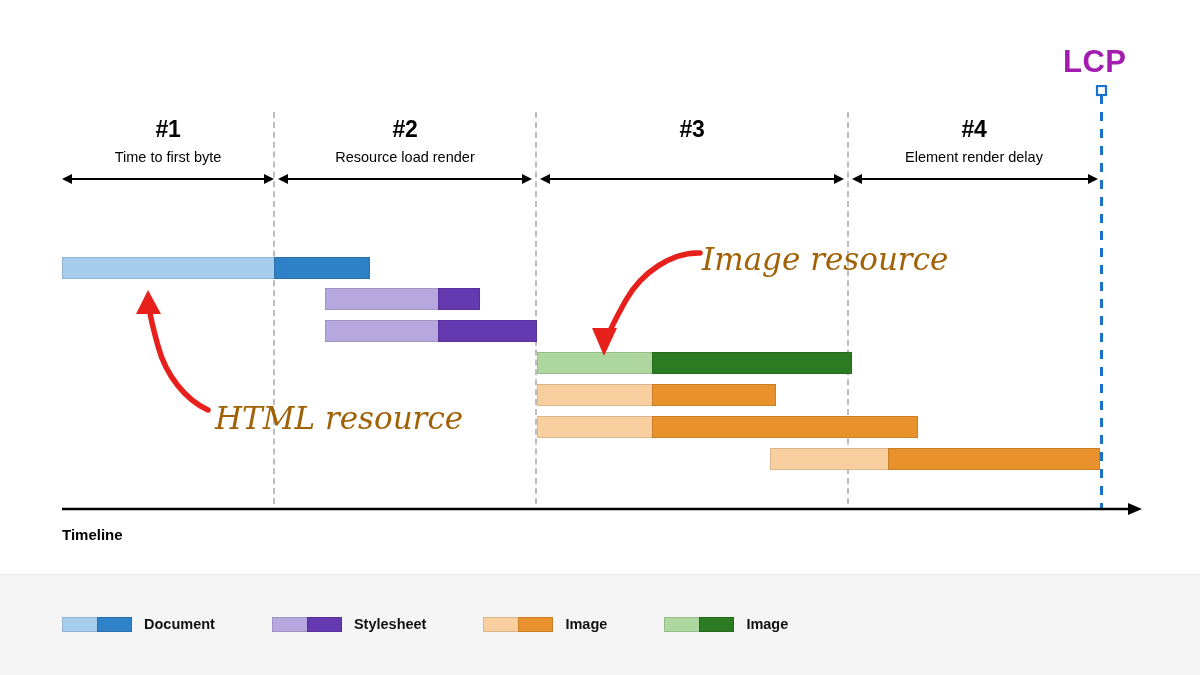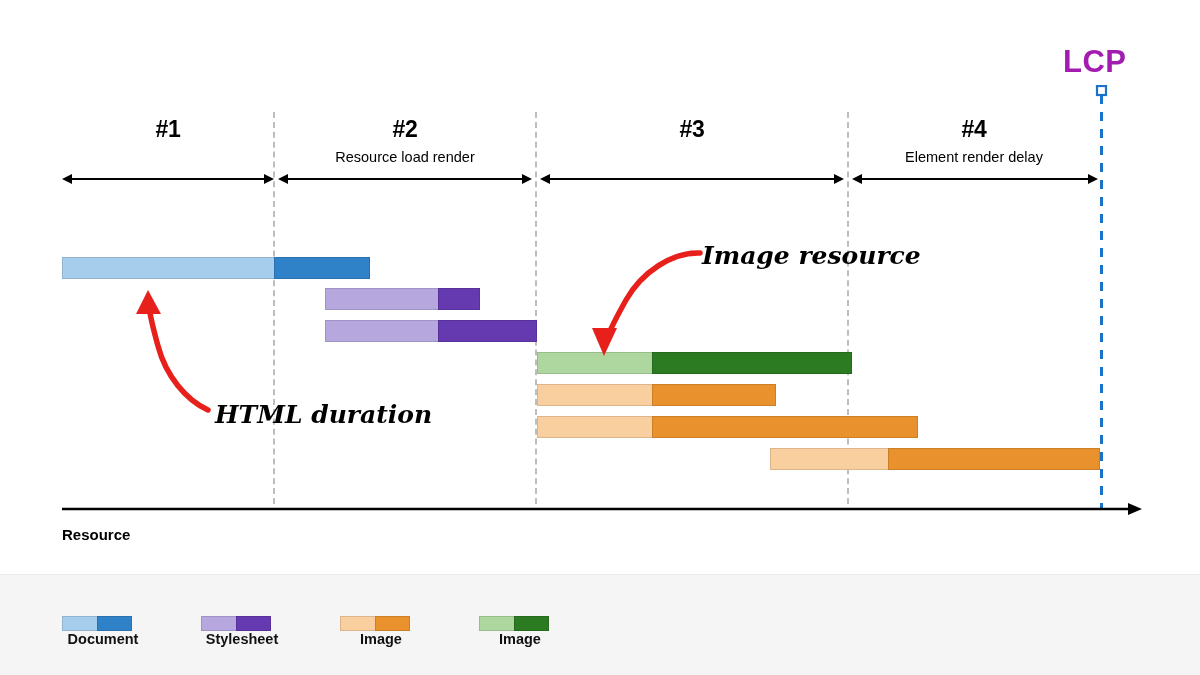--- a/index.html
+++ b/index.html
@@ -94,25 +94,25 @@
   #lcp-line {
     position: absolute;
     left: 1093px;
     top: 85px;
     width: 16px;
     height: 425px;
   }
   
   .annot-text {
     position: absolute;
-    color: #000000;
+    color: #a16207;
     font-family: "DejaVu Serif", serif;
     font-style: italic;
-    font-weight: bold;
-    font-size: 25px;
+    font-weight: normal;
+    font-size: 31px;
     white-space: nowrap;
   }
   .annot-arrow {
     position: absolute;
   }
   
   #legend-panel {
     position: absolute;
     left: 0;
     top: 574px;
@@ -125,21 +125,20 @@
     position: absolute;
     left: 62px;
     top: 41px;
     display: flex;
     align-items: center;
   }
   .legend-item {
     display: flex;
     align-items: center;
     margin-right: 57px;
-    flex-direction: column;
   }
   .legend-swatch {
     display: flex;
     width: 70px;
     height: 15px;
     margin-right: 12px;
   }
   .legend-swatch span {
     width: 50%;
     height: 100%;
@@ -159,20 +158,21 @@
 <div id="page">
 
   <div id="chart-area">
 
     <div class="phase-divider" style="left:273px;"></div>
     <div class="phase-divider" style="left:535px;"></div>
     <div class="phase-divider" style="left:847px;"></div>
 
     <div class="phase-label" style="left:62px; top:116px; width:212px;">
       <div class="phase-num">#1</div>
+      <div class="phase-name">Time to first byte</div>
     </div>
     <svg class="phase-arrow" style="left:62px; top:172px;" width="212" height="14" viewBox="0 0 212 14">
       <line x1="7" y1="7" x2="205" y2="7" stroke="#000" stroke-width="2.2"></line>
       <polygon points="0,7 10,2 10,12" fill="#000"></polygon>
       <polygon points="212,7 202,2 202,12" fill="#000"></polygon>
     </svg>
 
     <div class="phase-label" style="left:276px; top:116px; width:258px;">
       <div class="phase-num">#2</div>
       <div class="phase-name">Resource load render</div>
@@ -234,39 +234,39 @@
 
     <div class="bar" style="left:770px; top:448px; width:330px;">
       <span class="seg light" style="width:118px; background:#facfa0;"></span>
       <span class="seg dark" style="width:212px; background:#e8912d;"></span>
     </div>
 
     <svg class="annot-arrow" style="left:108px; top:290px;" width="110" height="125" viewBox="0 0 110 125">
       <path d="M100,120 C78,110 58,86 50,56 C45,38 42,26 41,16" stroke="#e8201c" stroke-width="5.5" fill="none" stroke-linecap="round"></path>
       <polygon points="40,0 28,24 53,24" fill="#e8201c"></polygon>
     </svg>
-    <div class="annot-text" style="left:215px; top:400px;">HTML duration</div>
+    <div class="annot-text" style="left:215px; top:400px;">HTML resource</div>
 
     <svg class="annot-arrow" style="left:592px; top:248px;" width="112" height="108" viewBox="0 0 112 108">
       <path d="M108,5 C80,4 50,24 34,52 C24,70 18,82 15,90" stroke="#e8201c" stroke-width="5.5" fill="none" stroke-linecap="round"></path>
       <polygon points="12,108 0,80 25,80" fill="#e8201c"></polygon>
     </svg>
     <div class="annot-text" style="left:702px; top:241px;">Image resource</div>
 
     <div id="lcp-label">LCP</div>
     <svg id="lcp-line" width="16" height="425" viewBox="0 0 16 425">
       <rect x="4" y="1" width="9" height="9" fill="#ffffff" stroke="#1a73c8" stroke-width="2.2"></rect>
       <line x1="8.5" y1="10" x2="8.5" y2="425" stroke="#1a73c8" stroke-width="3" stroke-dasharray="9 8"></line>
     </svg>
 
     <svg id="timeline-axis" width="1080" height="12" viewBox="0 0 1080 12">
       <line x1="0" y1="6" x2="1070" y2="6" stroke="#000" stroke-width="2.4"></line>
       <polygon points="1080,6 1066,0 1066,12" fill="#000"></polygon>
     </svg>
-    <div id="timeline-label">Resource</div>
+    <div id="timeline-label">Timeline</div>
   </div>
 
   <div id="legend-panel">
     <div id="legend-items">
 
       <div class="legend-item">
         <span class="legend-swatch">
           <span style="background:#a7cdec;"></span>
           <span style="background:#3082c8;"></span>
         </span>

